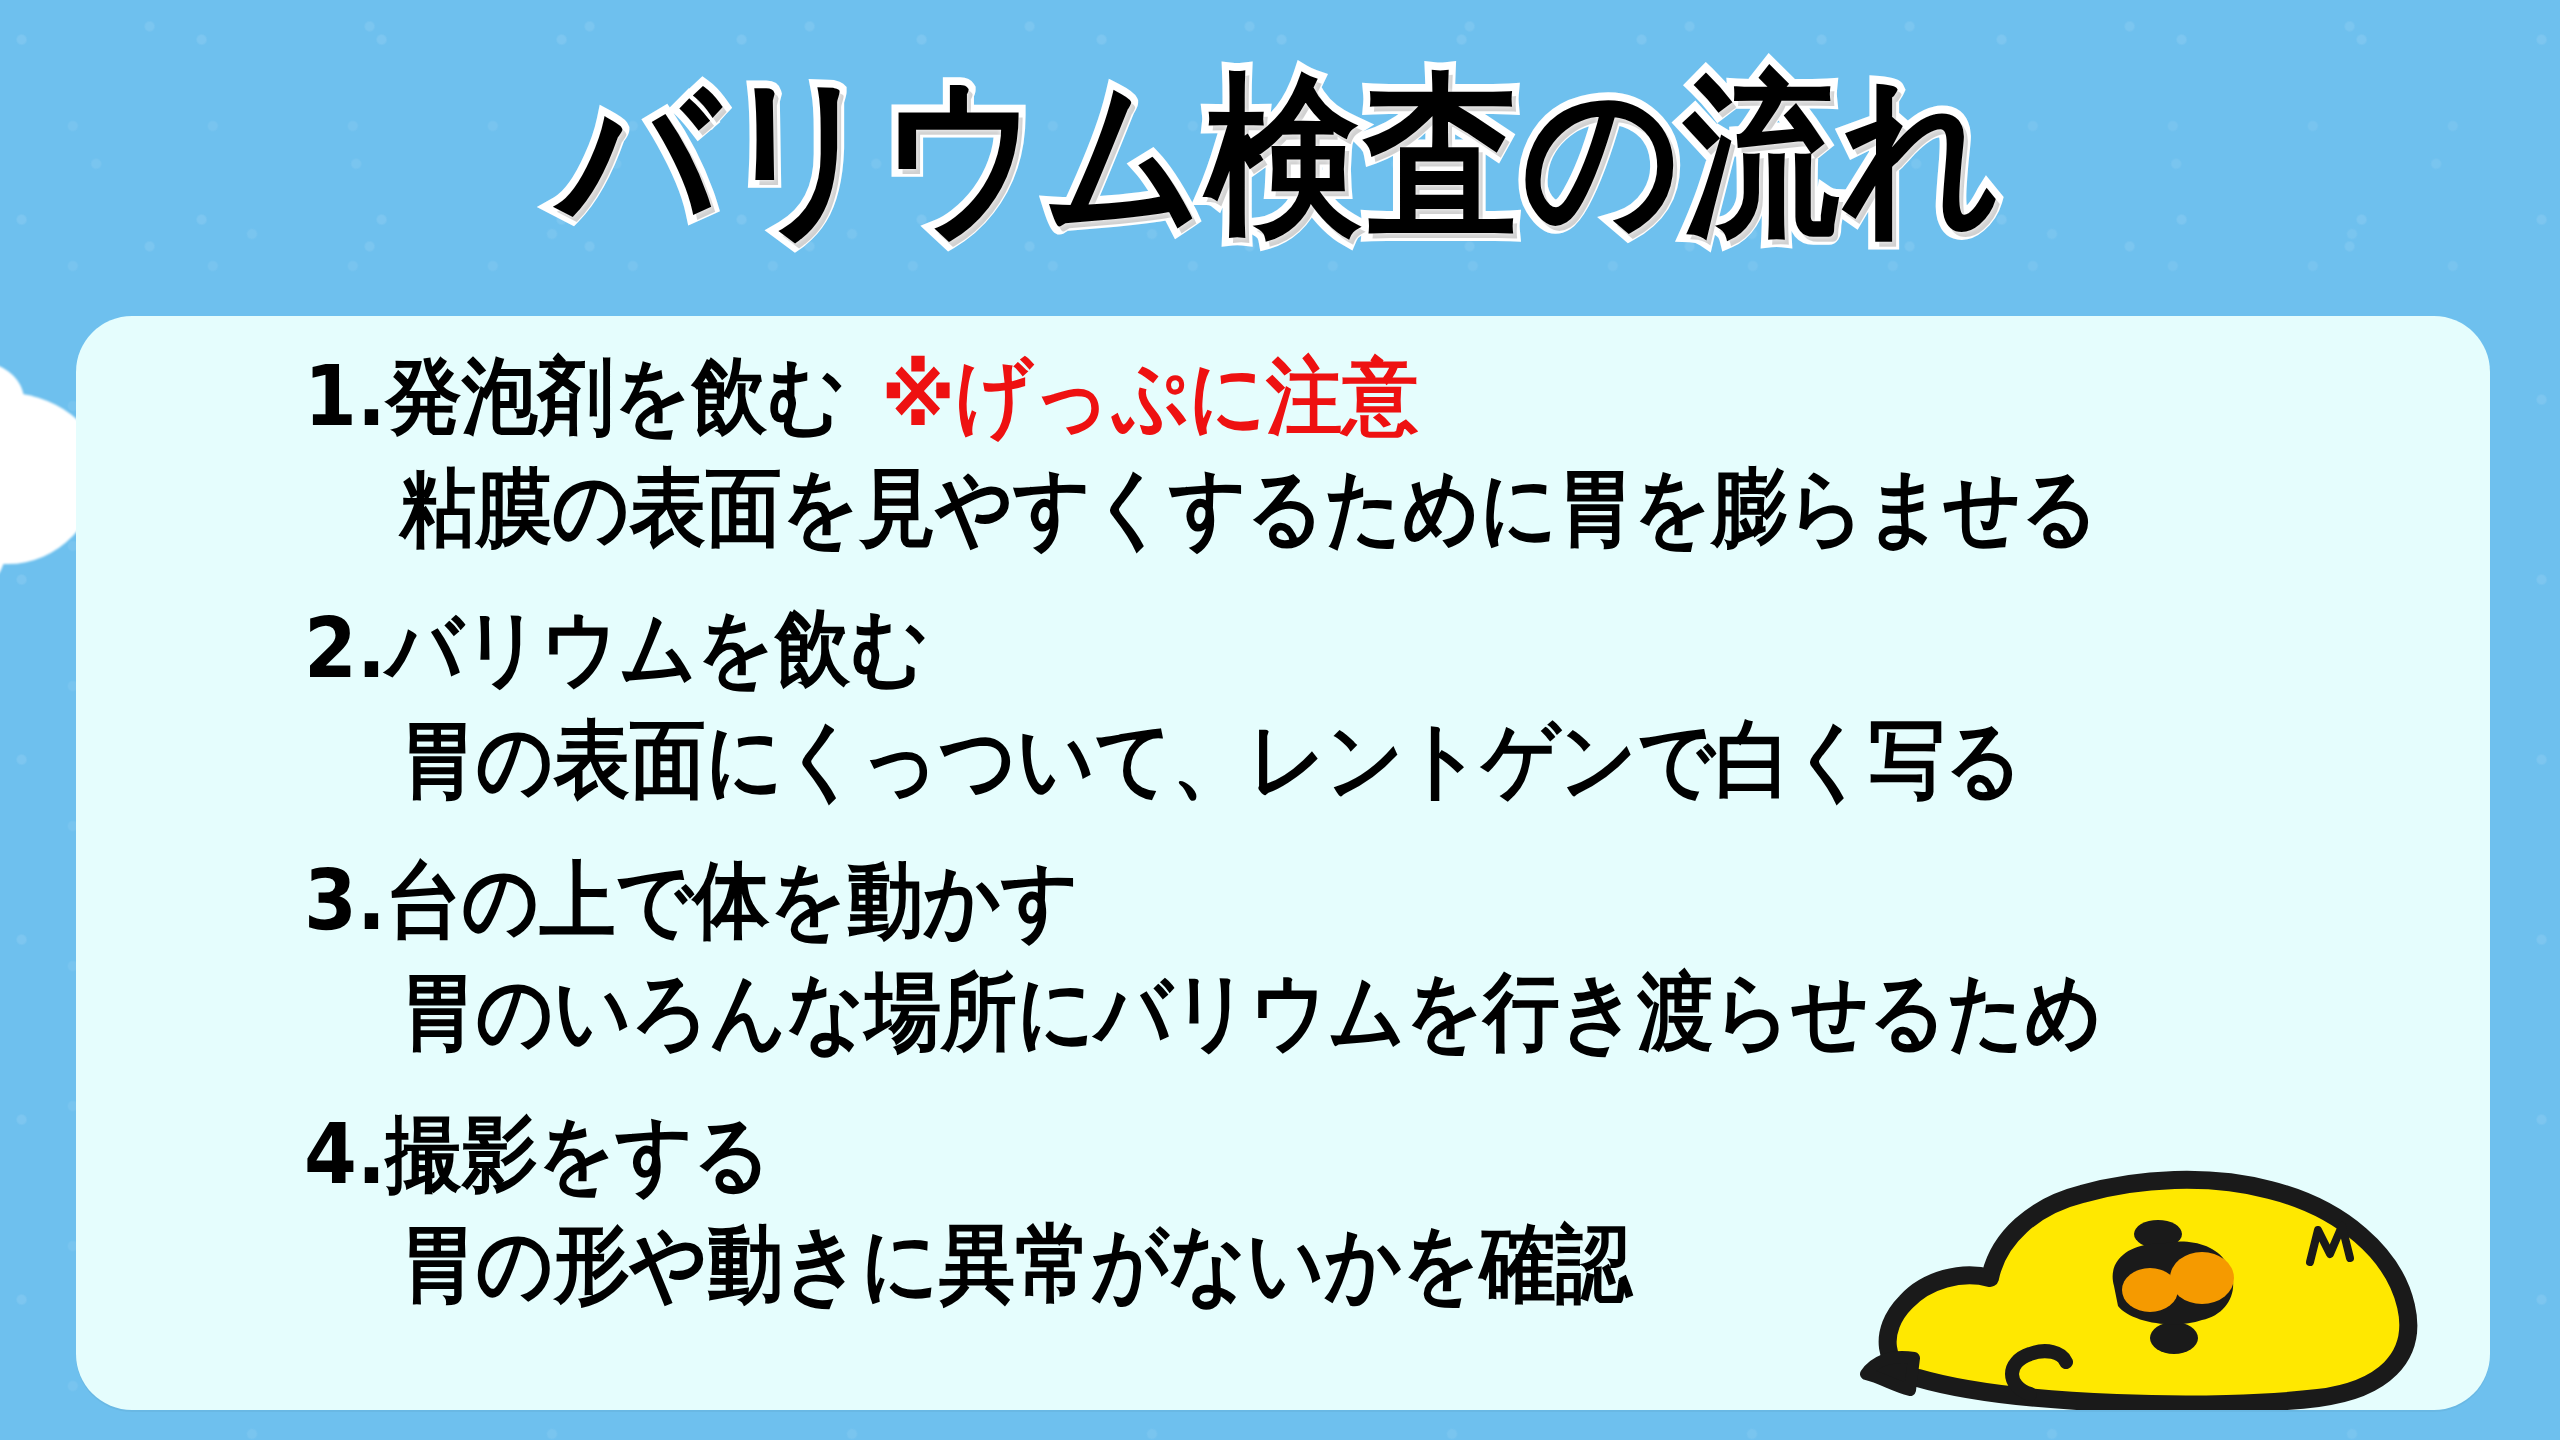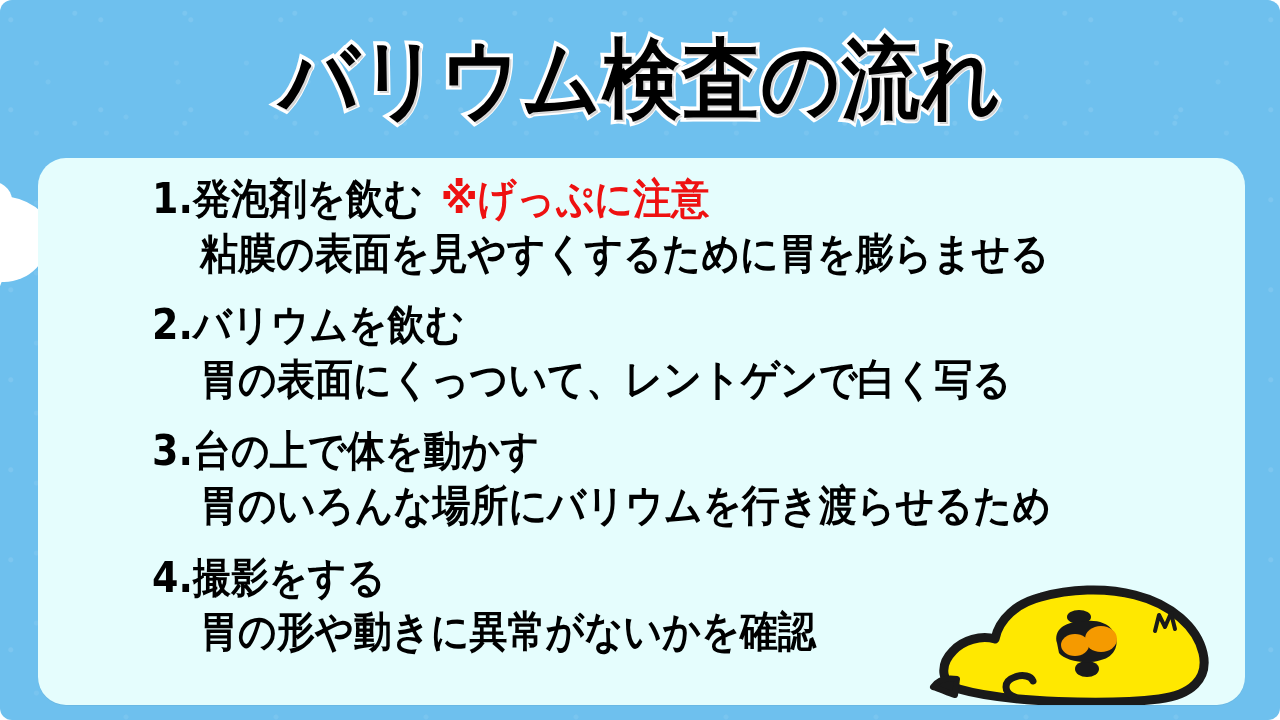--- a/index.html
+++ b/index.html
@@ -14,21 +14,20 @@
     font-family: "DejaVu Sans", "Liberation Sans", sans-serif;
   }
 
   
   .slide {
     position: relative;
     width: 1280px;
     height: 720px;
     background: #6ec0ee;
     overflow: hidden;
-    border-radius: 12px;
   }
 
   
   .sky-texture {
     position: absolute;
     inset: 0;
     background-image:
       radial-gradient(circle at 12% 22%, rgba(255,255,255,.10) 0 2px, transparent 3px),
       radial-gradient(circle at 37% 63%, rgba(255,255,255,.08) 0 2px, transparent 3px),
       radial-gradient(circle at 68% 12%, rgba(255,255,255,.09) 0 2px, transparent 3px),

